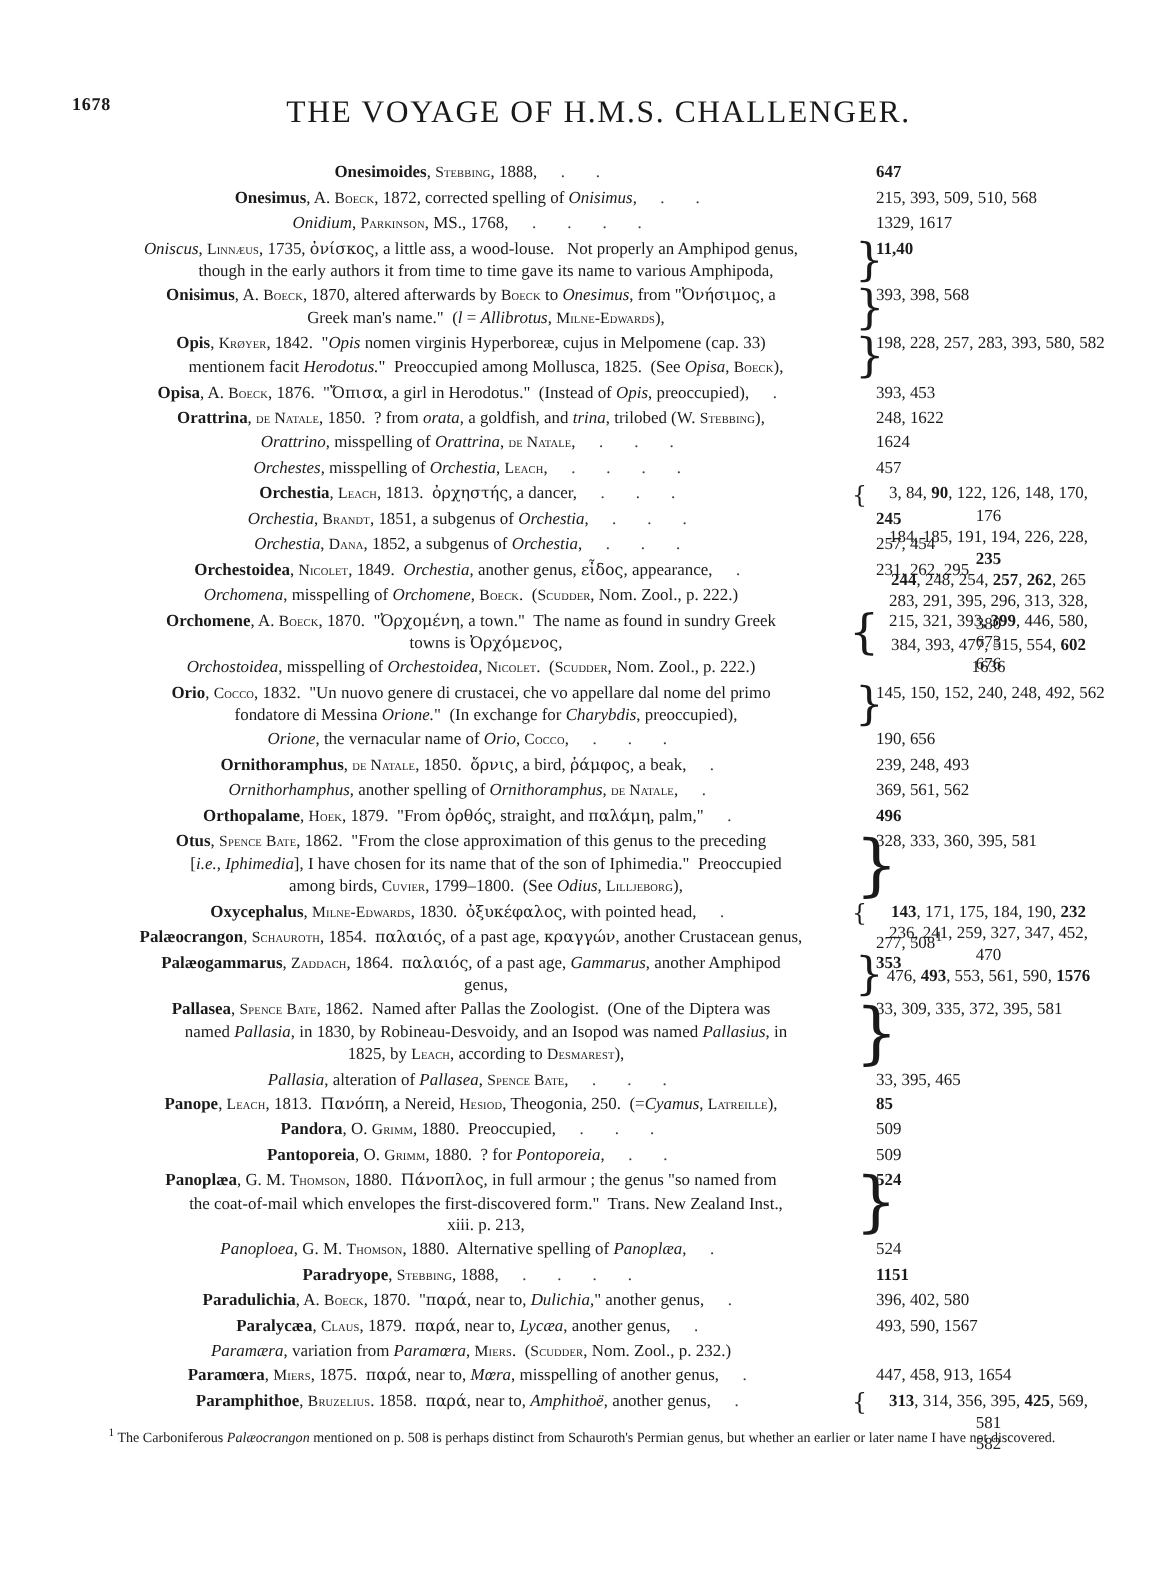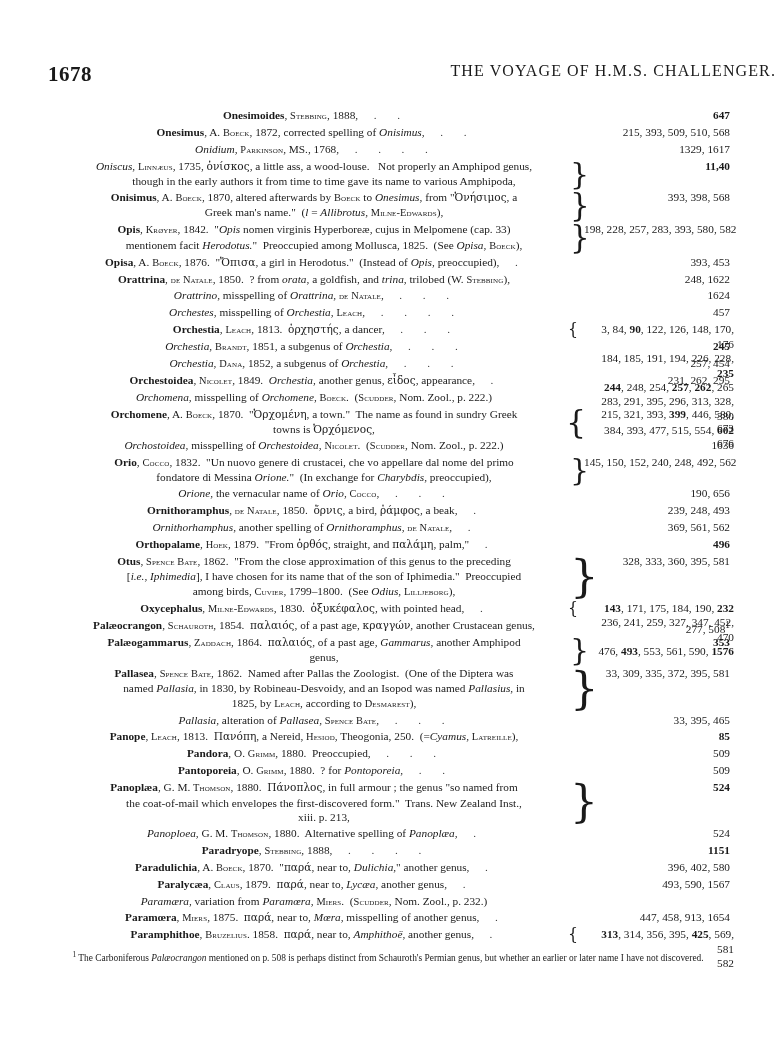--- a/index.html
+++ b/index.html
@@ -23,31 +23,31 @@
   }
   .header {
     position: relative;
     height: 46px;
     margin-top: 62px;
   }
   .folio {
     position: absolute;
     left: 48px;
     top: 0;
-    font-size: 21px;
+    font-size: 12px;
     font-weight: bold;
     letter-spacing: 0.5px;
   }
   .running-title {
     position: absolute;
     left: 0;
     right: 0;
     top: 0;
-    text-align: right;
-    font-size: 16px;
+    text-align: center;
+    font-size: 21px;
     letter-spacing: 1.1px;
     font-weight: normal;
     padding-left: 22px;
   }
   .body-area {
     position: relative;
     margin: 0 46px 0 48px;
   }
   .entry {
     position: relative;
@@ -62,36 +62,36 @@
     text-align: center;
   }
   .txt.indent {
     text-indent: 0;
     padding-left: 20px;
   }
   .pages {
     position: absolute;
     right: 0;
     top: 0;
-    text-align: right;
+    text-align: left;
     font-size: 11.3px;
     line-height: 14.4px;
     width: 146px;
     white-space: nowrap;
   }
   .pages.multi {
     white-space: normal;
     text-align: left;
     width: 150px;
     right: -4px;
     padding-left: 10px;
   }
   .pages.multi .pline {
     display: block;
-    text-align: right;
+    text-align: center;
   }
   .bold { font-weight: bold; }
   .it { font-style: italic; }
   .sc {
     font-variant: small-caps;
     font-size: 10.4px;
     letter-spacing: 0.1px;
   }
   .gk { font-family: "DejaVu Serif", serif; font-size: 10.6px; }
   .leaders {

